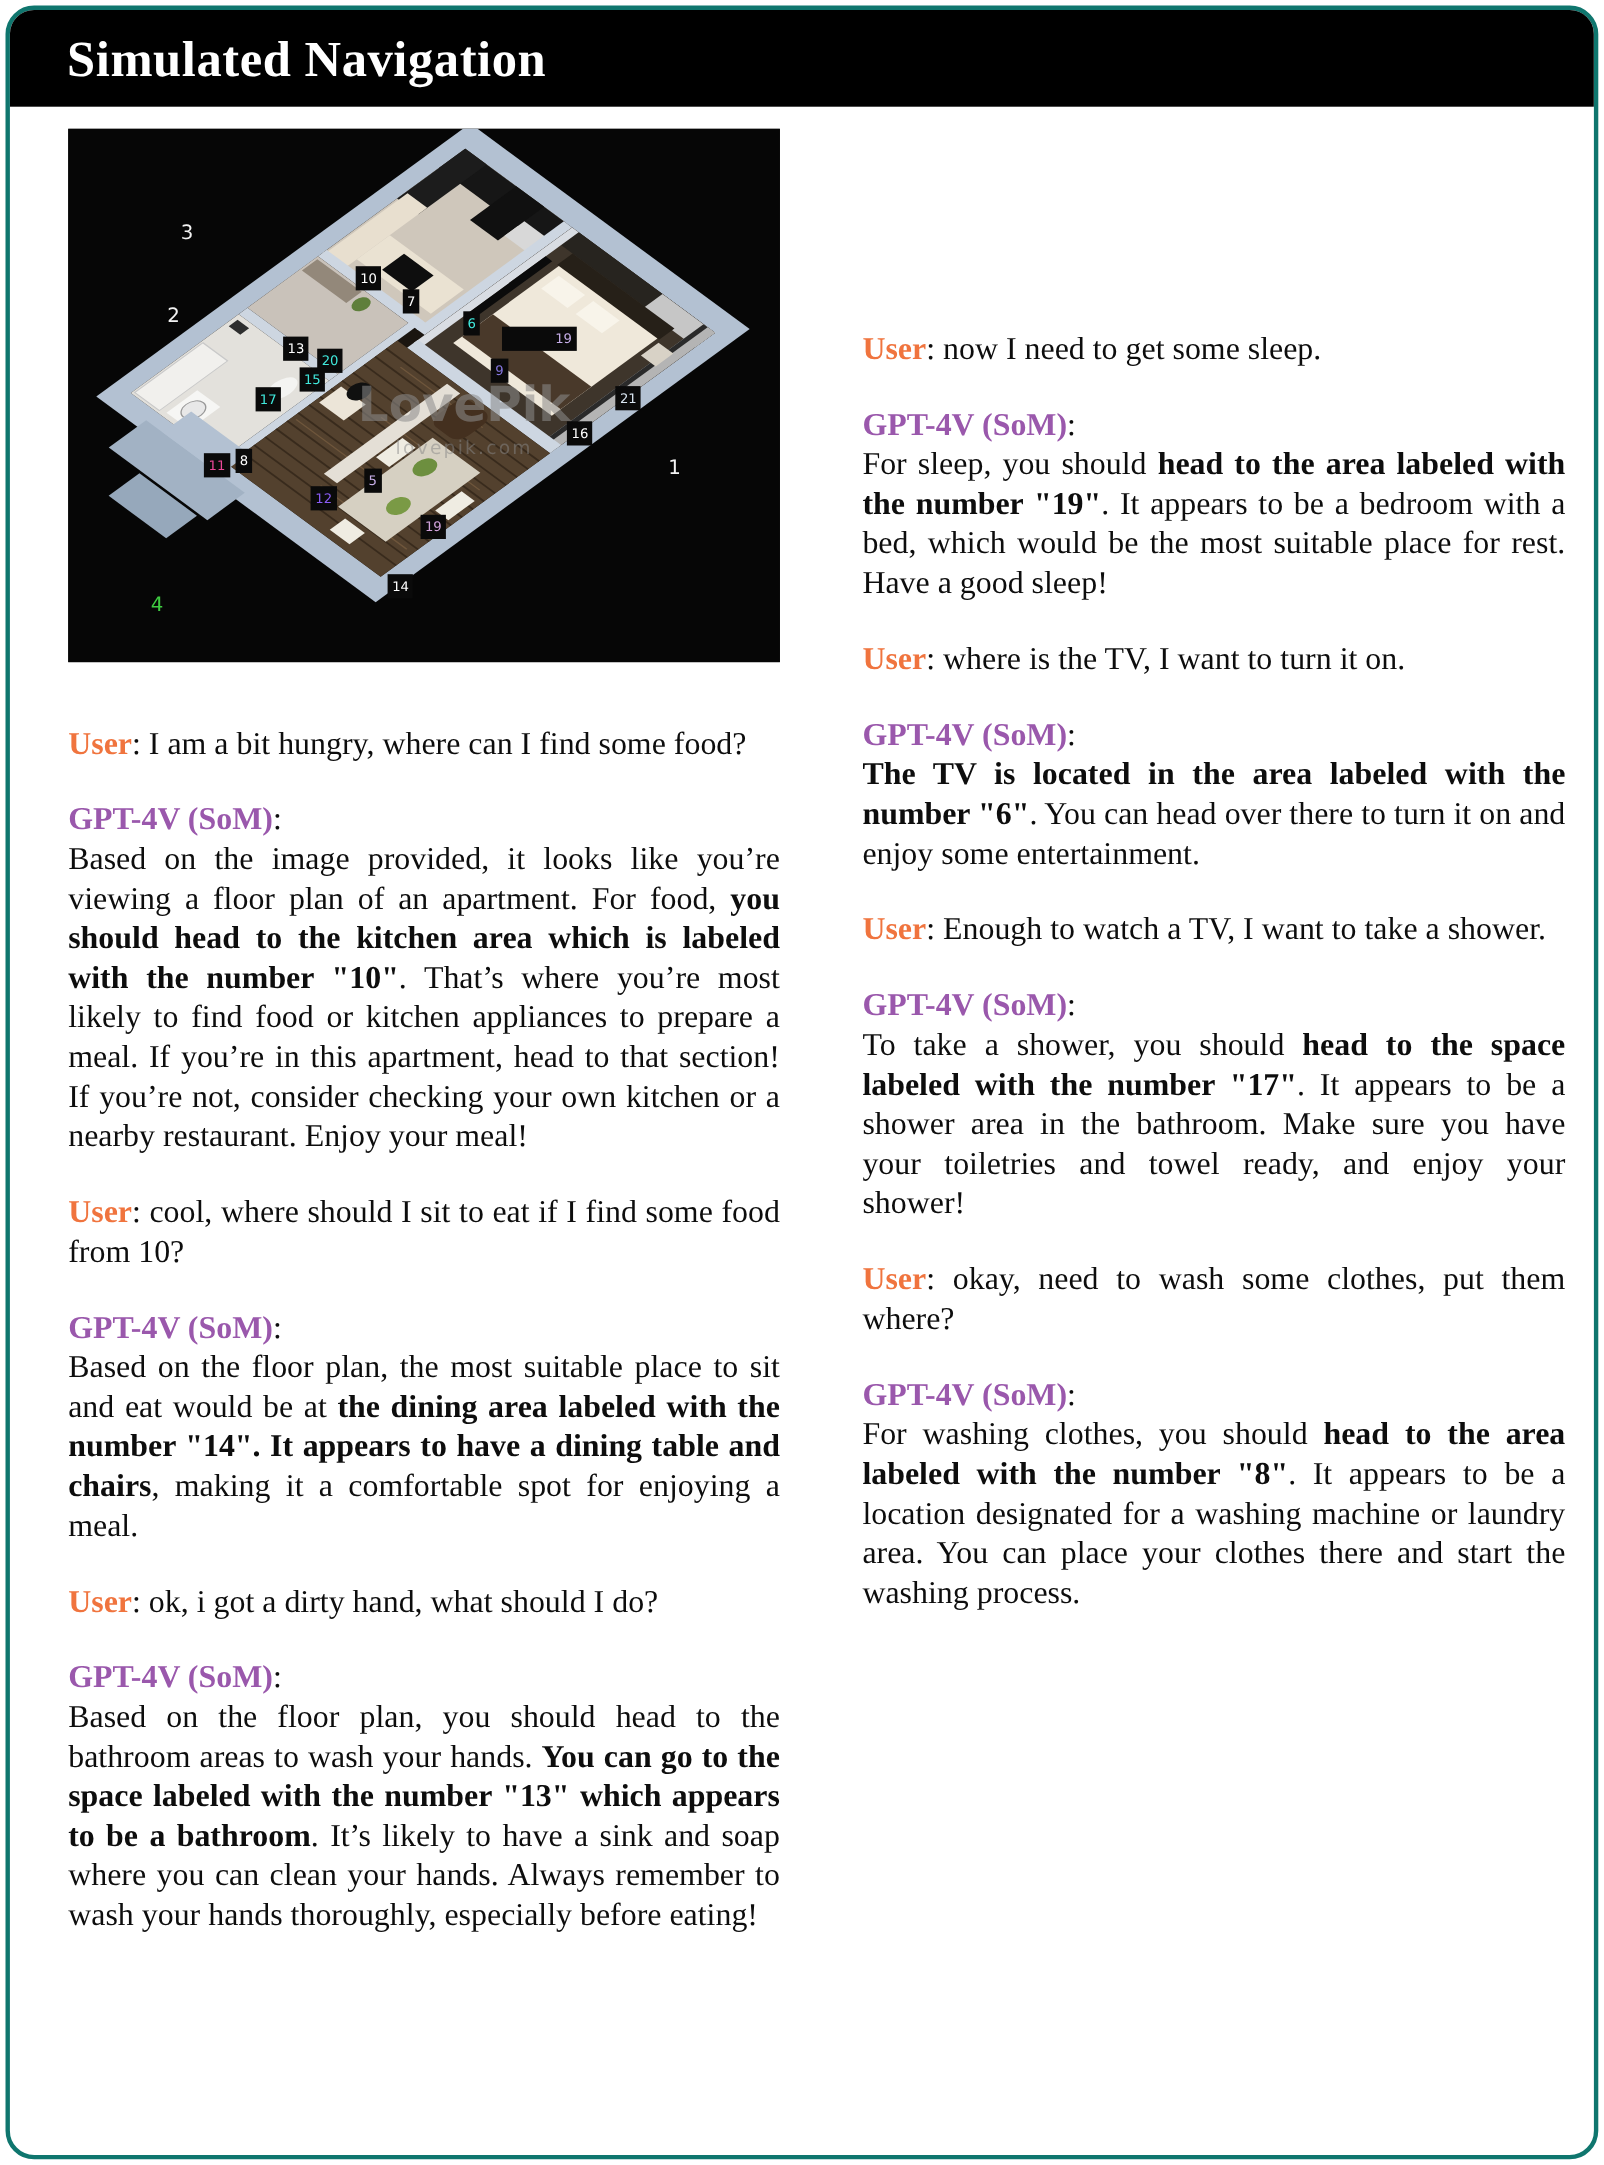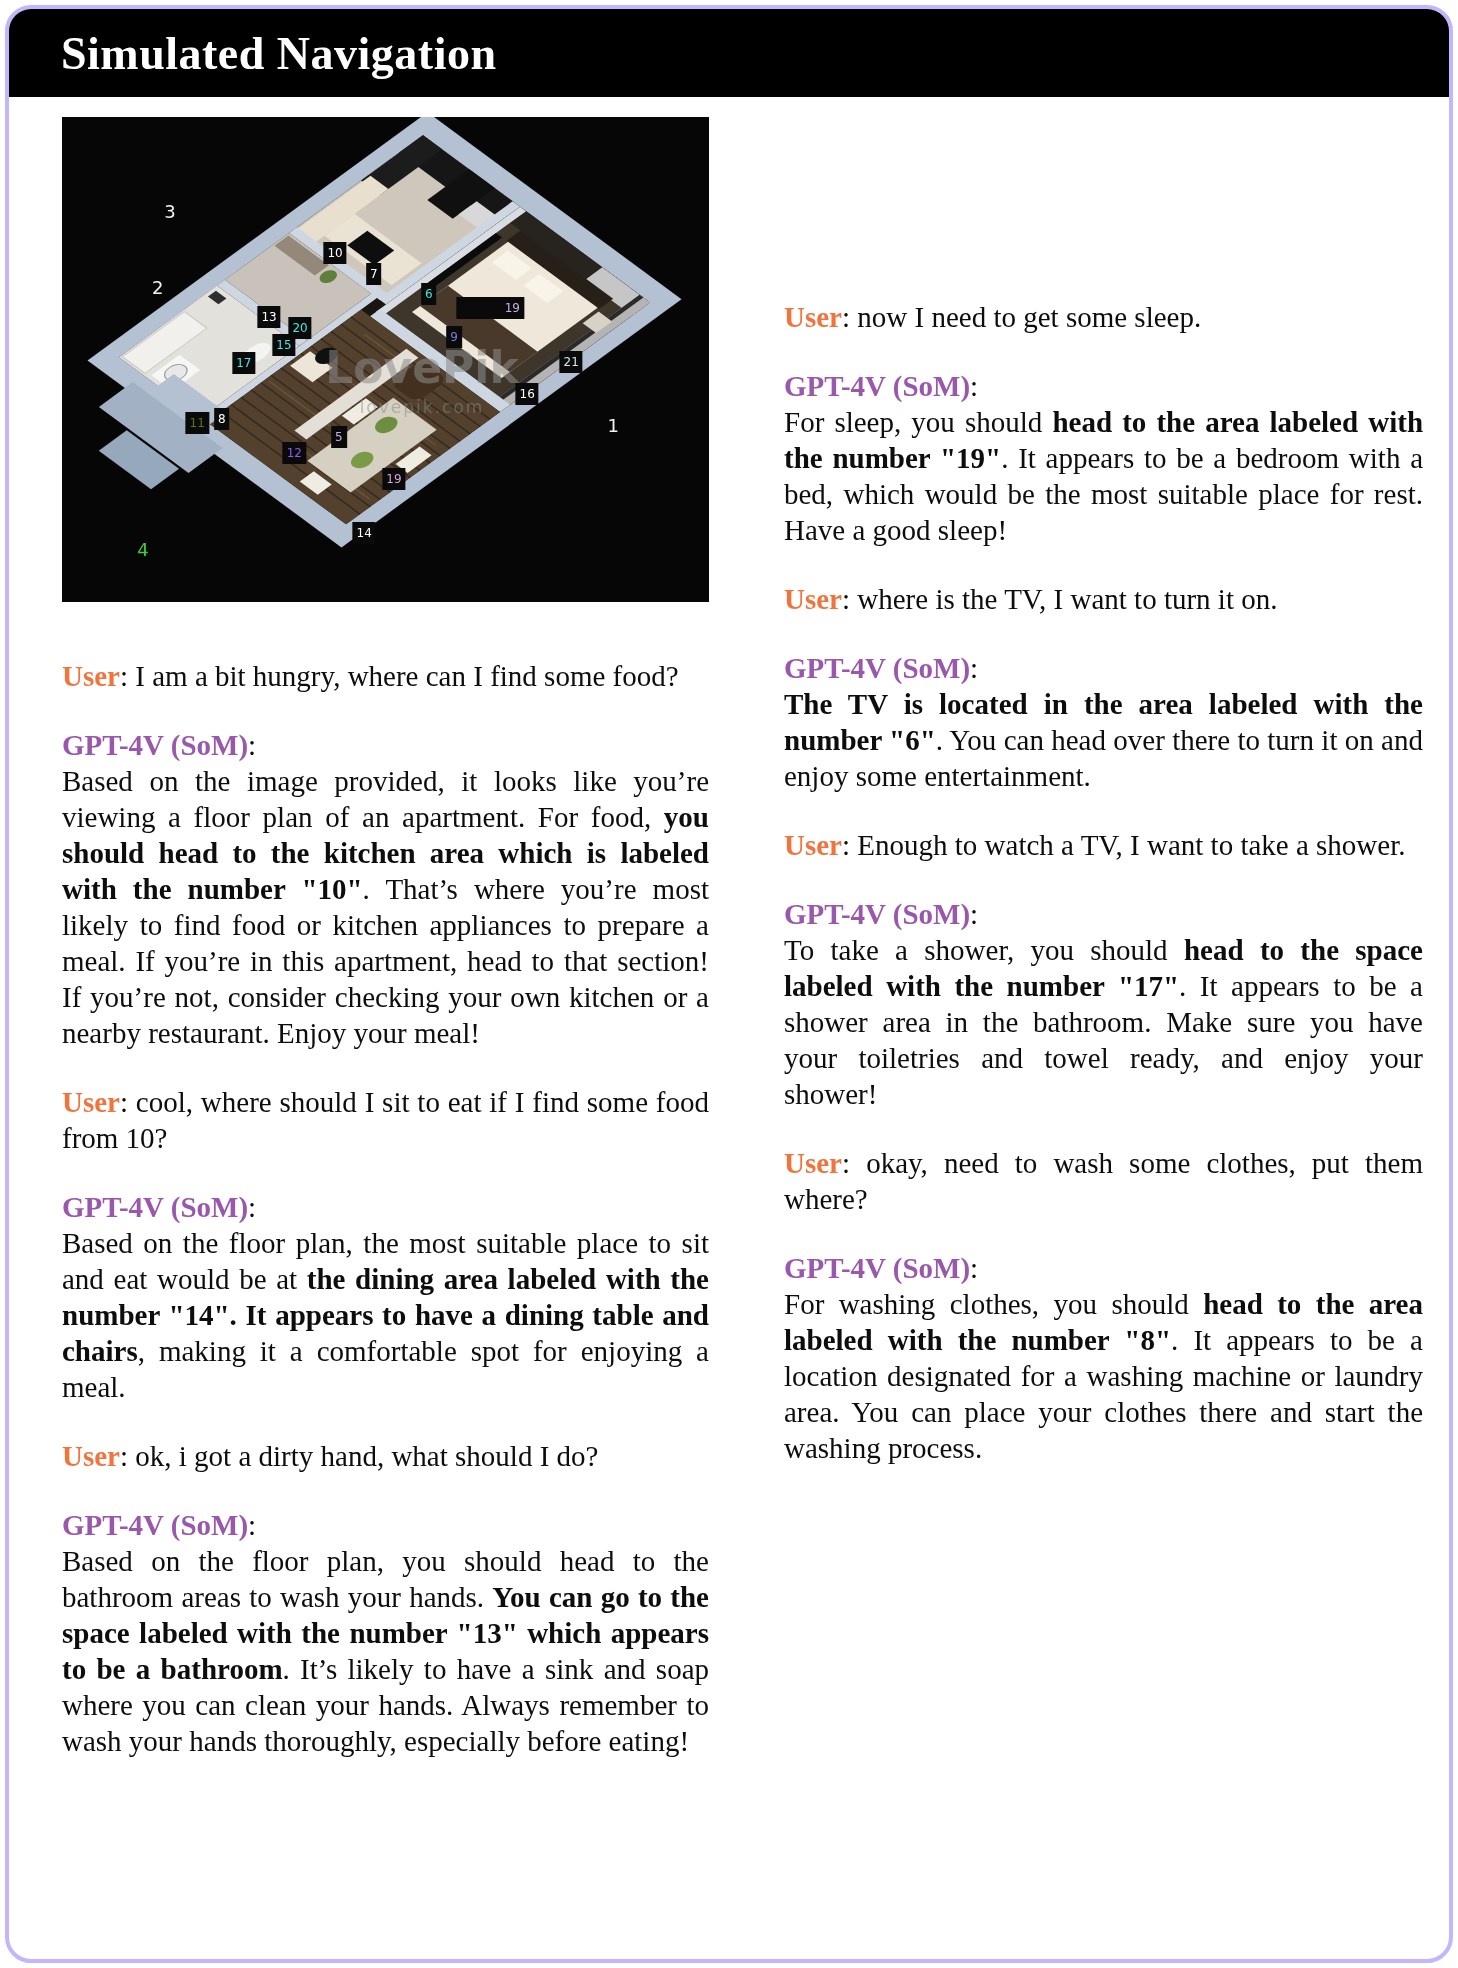--- a/index.html
+++ b/index.html
@@ -1,19 +1,19 @@
 <!DOCTYPE html>
 <html><head>
 <meta charset="utf-8">
 <style>
   html,body{margin:0;padding:0;background:#ffffff;}
   .page{position:relative;width:1458px;height:1968px;background:#fff;
         font-family:"Liberation Serif", serif;}
   .frame{position:absolute;left:5px;top:5px;right:5px;bottom:5px;
-         border:4px solid #c4b5fd;border-radius:26px;overflow:hidden;background:#fff;}
+         border:4px solid #0f766e;border-radius:26px;overflow:hidden;background:#fff;}
   .titlebar{background:#000;height:88px;display:flex;align-items:center;padding-left:52px;}
   .titlebar .title{color:#fff;font-size:46px;font-weight:700;letter-spacing:0.5px;}
   .content{display:flex;padding:20px 26px 0 53px;gap:30px;}
   .col-left{width:672px;}
   .col-right{width:666px;margin-top:182px;margin-left:45px;}
   .figure{position:relative;width:647px;height:485px;background:#060606;}
   .figure svg{position:absolute;left:0;top:0;width:100%;height:100%;}
   .tags{position:absolute;left:0;top:0;right:0;bottom:0;}
   .tag{position:absolute;transform:translate(-50%,-50%);
        font-family:"DejaVu Sans", sans-serif;font-size:18px;line-height:20px;
@@ -142,21 +142,21 @@
               <div class="tag" style="left: 85.2%; top: 63.7%; color: rgb(242, 242, 242);">1</div>
               <div class="tag" style="left: 14.8%; top: 35.3%; color: rgb(242, 242, 242);">2</div>
               <div class="tag" style="left: 16.7%; top: 19.6%; color: rgb(242, 242, 242);">3</div>
               <div class="tag" style="left: 12.5%; top: 89.3%; color: rgb(62, 204, 65);">4</div>
               <div class="tag boxed" style="left: 42.8%; top: 66%; color: rgb(198, 174, 232);">5</div>
               <div class="tag boxed" style="left: 56.7%; top: 36.5%; color: rgb(64, 232, 220);">6</div>
               <div class="tag boxed" style="left: 48.2%; top: 32.4%; color: rgb(255, 255, 255);">7</div>
               <div class="tag boxed" style="left: 24.7%; top: 62.3%; color: rgb(255, 255, 255);">8</div>
               <div class="tag boxed" style="left: 60.6%; top: 45.4%; color: rgb(134, 119, 224);">9</div>
               <div class="tag boxed" style="left: 42.2%; top: 28%; color: rgb(255, 255, 255);">10</div>
-              <div class="tag boxed" style="left: 20.9%; top: 63.1%; color: #4d7c0f;">11</div>
+              <div class="tag boxed" style="left: 20.9%; top: 63.1%; color: #ec4899;">11</div>
               <div class="tag boxed" style="left: 35.9%; top: 69.3%; color: #8b5cf6;">12</div>
               <div class="tag boxed" style="left: 32%; top: 41.2%; color: rgb(255, 255, 255);">13</div>
               <div class="tag boxed" style="left: 46.7%; top: 85.8%; color: rgb(255, 255, 255);">14</div>
               <div class="tag boxed" style="left: 34.3%; top: 47%; color: rgb(64, 232, 220);">15</div>
               <div class="tag boxed" style="left: 71.9%; top: 57.1%; color: rgb(255, 255, 255);">16</div>
               <div class="tag boxed" style="left: 28.1%; top: 50.7%; color: rgb(64, 232, 220);">17</div>
               <div class="tag boxed" style="left: 51.3%; top: 74.6%; color: rgb(210, 163, 220);">19</div>
               <div class="tag boxed" style="left: 66.2%; top: 39.4%; color: rgb(198, 174, 232); padding-left: 48px;">19</div>
               <div class="tag boxed" style="left: 36.8%; top: 43.5%; color: rgb(64, 232, 220);">20</div>
               <div class="tag boxed" style="left: 78.7%; top: 50.5%; color: rgb(216, 228, 240);">21</div>

